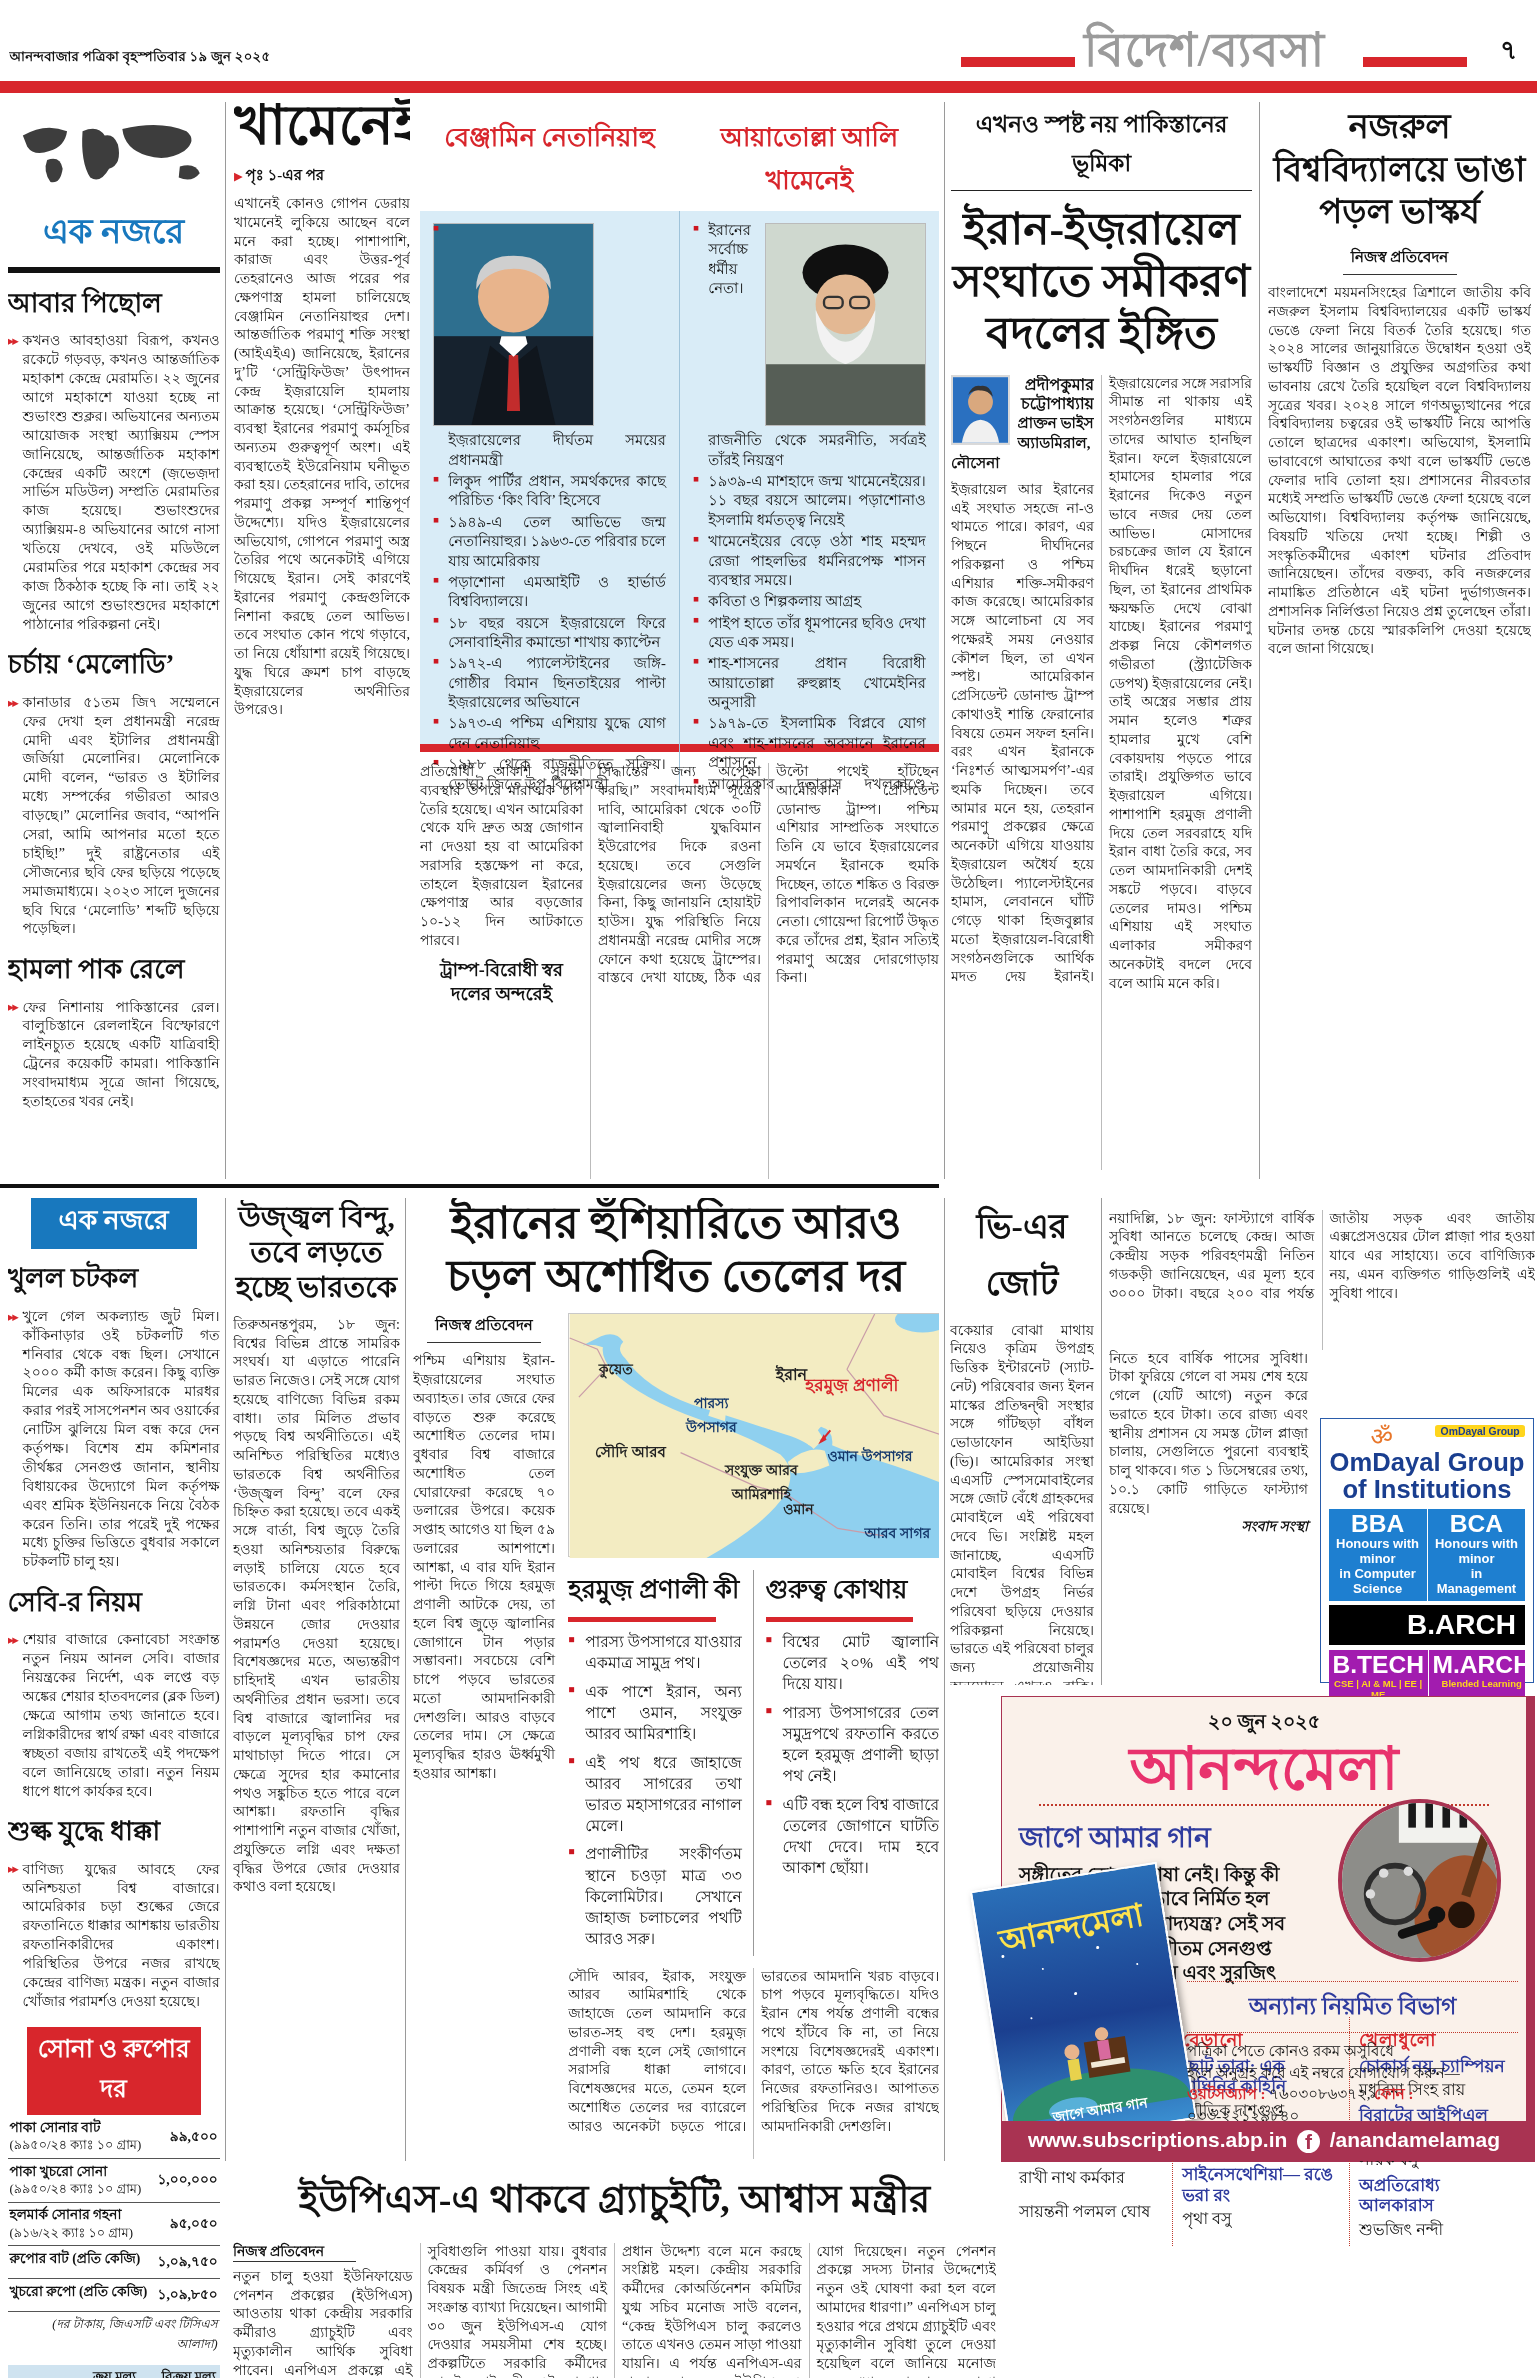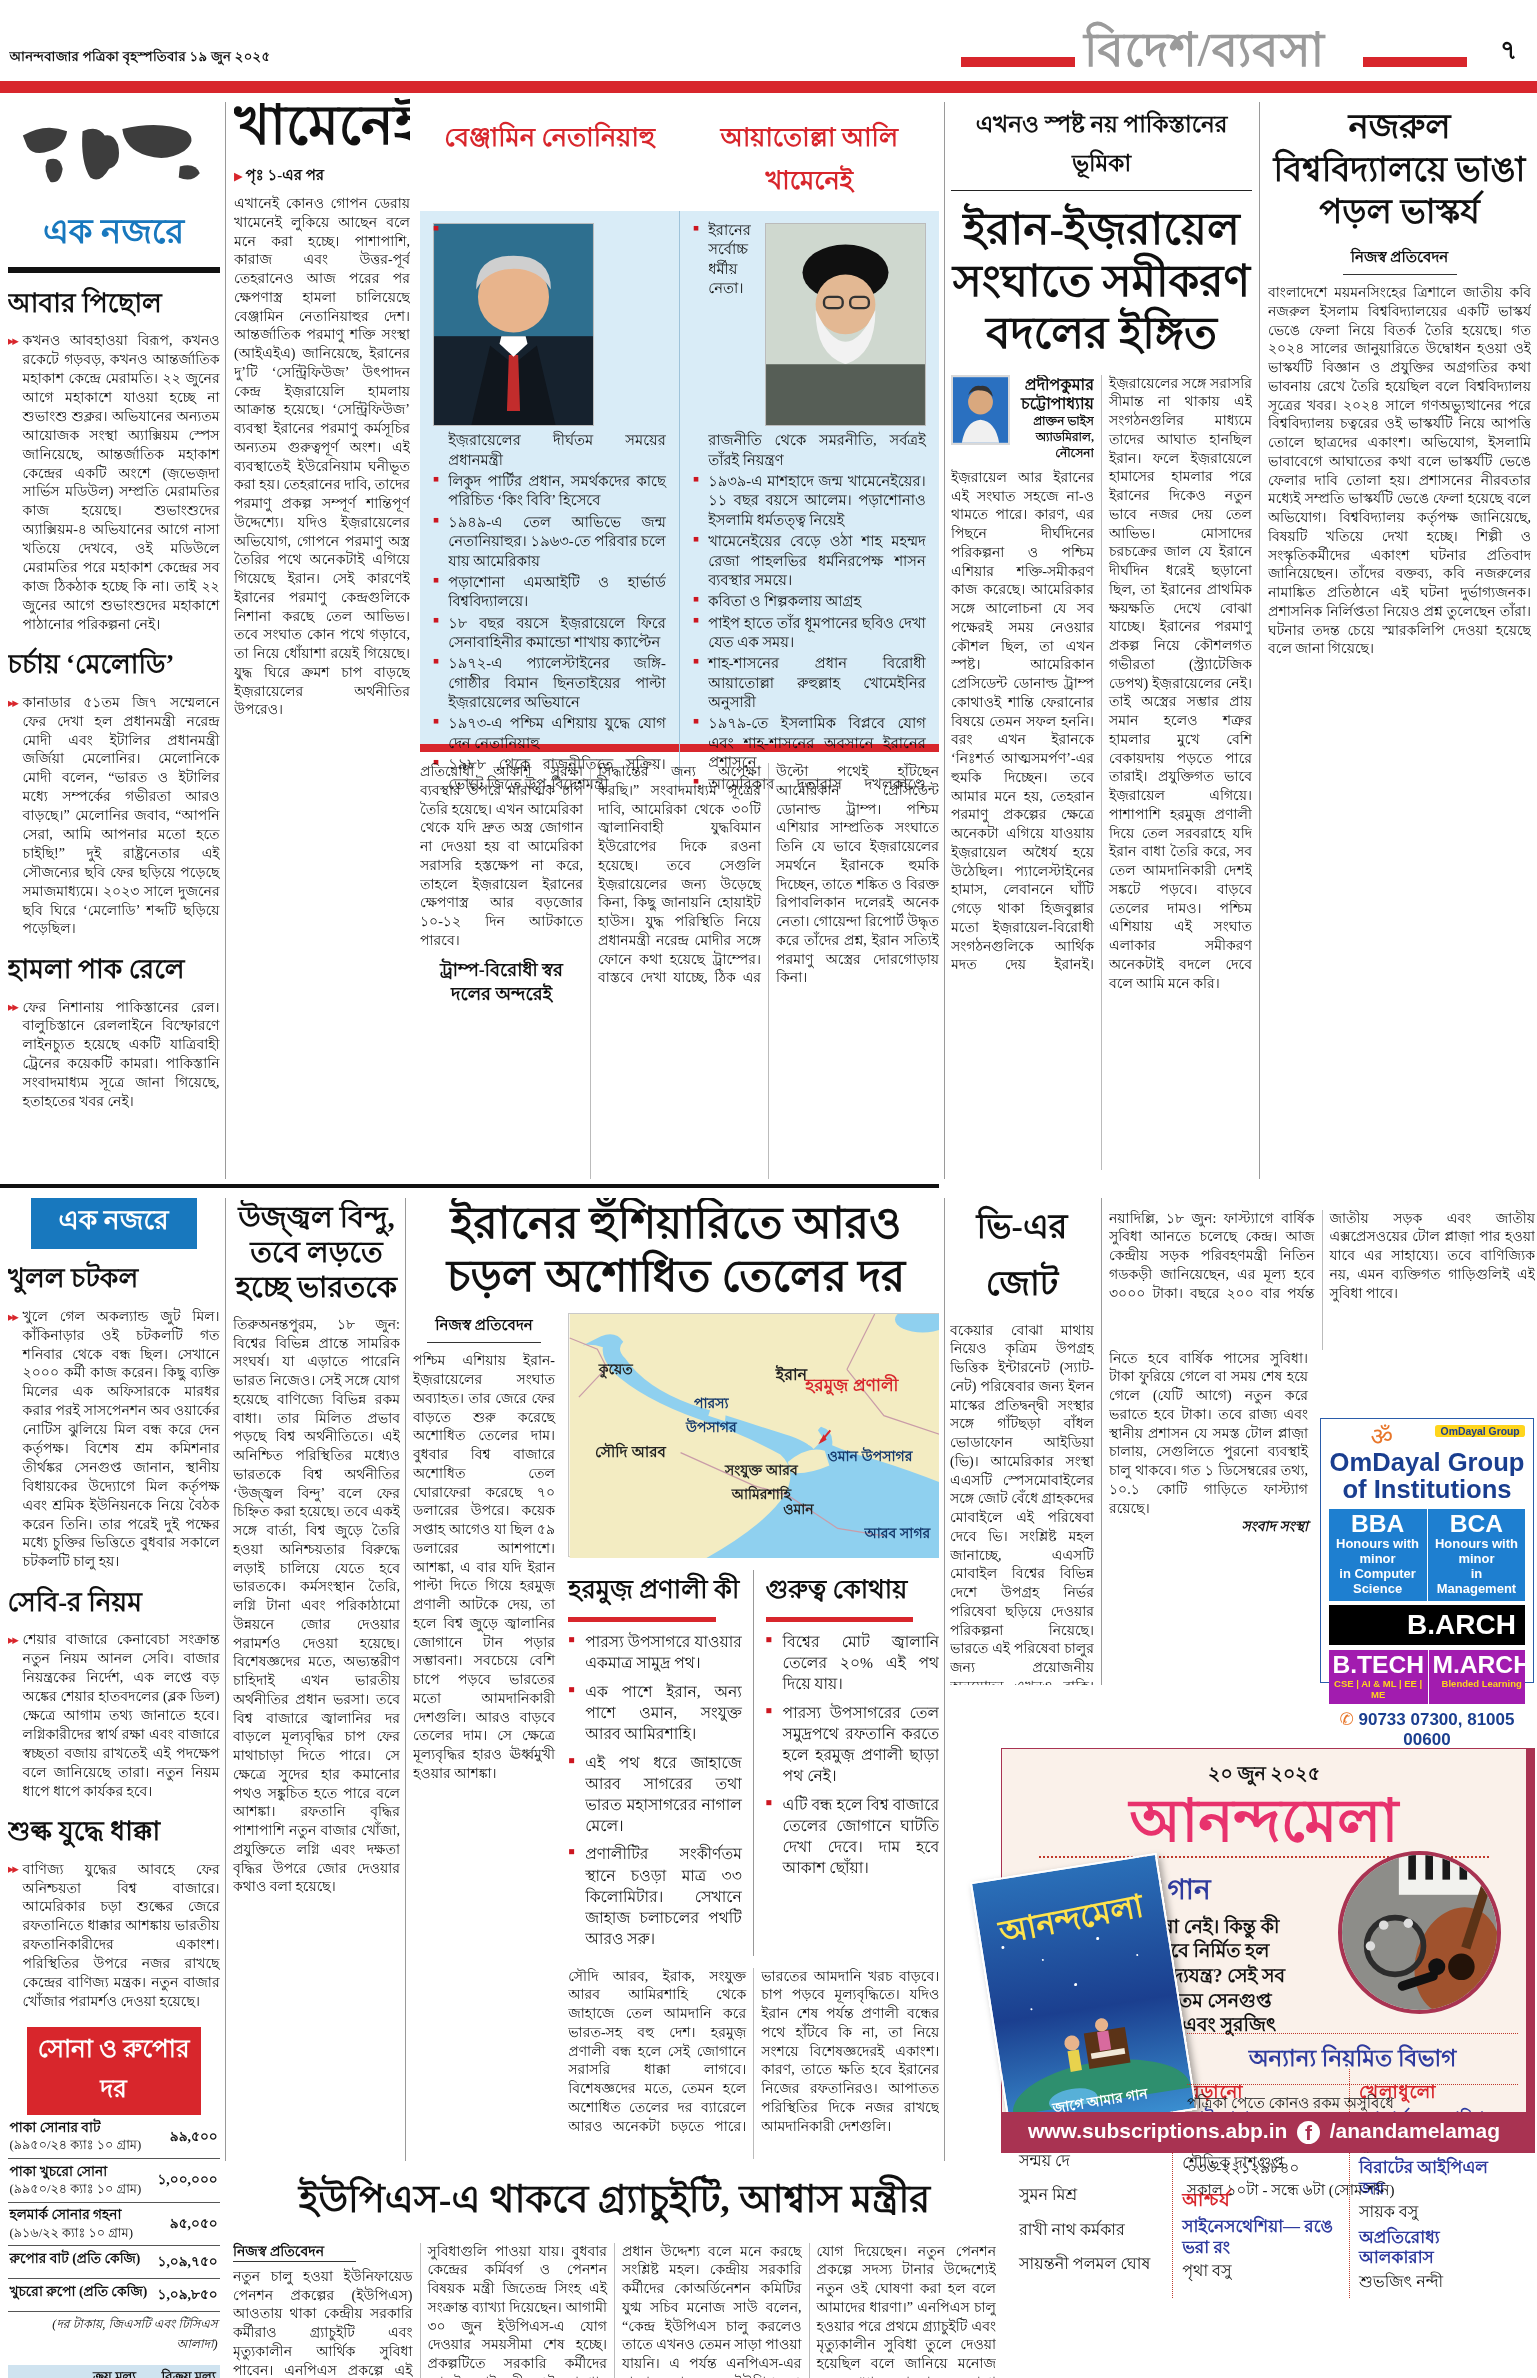--- a/index.html
+++ b/index.html
@@ -51,21 +51,21 @@
   .pbox-col + .pbox-col { border-left:0.9px solid #9fc3da; }
   .pbullet { position:relative; padding-left:15px; text-align:justify; margin-bottom:1.9px; }
   .pbullet::before { content:"■"; color:#cc1620; position:absolute; left:0; top:0.9px; font-size:9.5px; }
   .pphoto { width:161px; height:203px; margin:1.9px 9.5px 5.7px 0; float:left; border:0.9px solid #bbb; }
   .pphoto.right { float:right; margin:1.9px 0 5.7px 9.5px; }
 
   
   .auth-card { overflow:hidden; margin-bottom:7.6px; }
   .auth-photo { float:left; width:59px; height:70px; border:2.8px solid #d9d9d9; margin-right:7.6px; }
   .auth-name { font-size:16px; font-weight:bold; text-align:right; line-height:1.2; }
-  .auth-role { font-size:12px; font-weight:bold; text-align:right; }
+  .auth-role { font-size:15px; font-weight:bold; text-align:left; }
 
   .cols2 { column-count:2; column-gap:15px; column-rule:0.9px solid #bbb; }
   .cols3 { column-count:3; column-gap:15px; column-rule:0.9px solid #bbb; }
   .cols4 { column-count:4; column-gap:15px; column-rule:0.9px solid #bbb; }
   .credit { font-weight:bold; font-style:italic; text-align:right; }
 
   
   .hl-uj { font-size:29px; font-weight:bold; line-height:1.2; text-align:center; }
   .hl-oil { font-size:44px; font-weight:800; line-height:1.2; text-align:center; }
   .hl-vi { font-size:34px; font-weight:800; text-align:center; }
@@ -435,21 +435,21 @@
       </div>
       <div>
         <div class="om-deg">M.ARCH</div>
         <div class="om-sub-y">Blended Learning</div>
       </div>
     </div>
     <div class="om-phone"><span class="om-ico">✆</span> <span>90733 07300, 81005 00600</span></div>
     <div class="om-web"><span class="om-ico">◉</span> <span>www.omdayal.com</span></div>
   </div>
 
-  <div class="abs am" style="left:1001px; top:1748px; width:534px; height:405px;">
+  <div class="abs am" style="left:1001px; top:1696px; width:534px; height:466px;">
     <div class="am-date">২০ জুন ২০২৫</div>
     <div class="am-logo">আনন্দমেলা</div>
     <div class="am-dotted"></div>
 
     <div style="padding:0 17px; width:312px;">
       <div class="am-feat-title">জাগে আমার গান</div>
       <div class="am-feat-desc">সঙ্গীতের কোনও ভাষা নেই। কিন্তু কী ভাবে এল সুর, কী ভাবে নির্মিত হল সঙ্গীত, এত বিচিত্র বাদ্যযন্ত্র? সেই সব কাহিনিই লিখেছেন পীতম সেনগুপ্ত শুভব্রত বন্দ্যোপাধ্যায় এবং সুরজিৎ চট্টোপাধ্যায়</div>
     </div>
 
     <div class="am-circle" style="right:24.6px; top:102px;">

